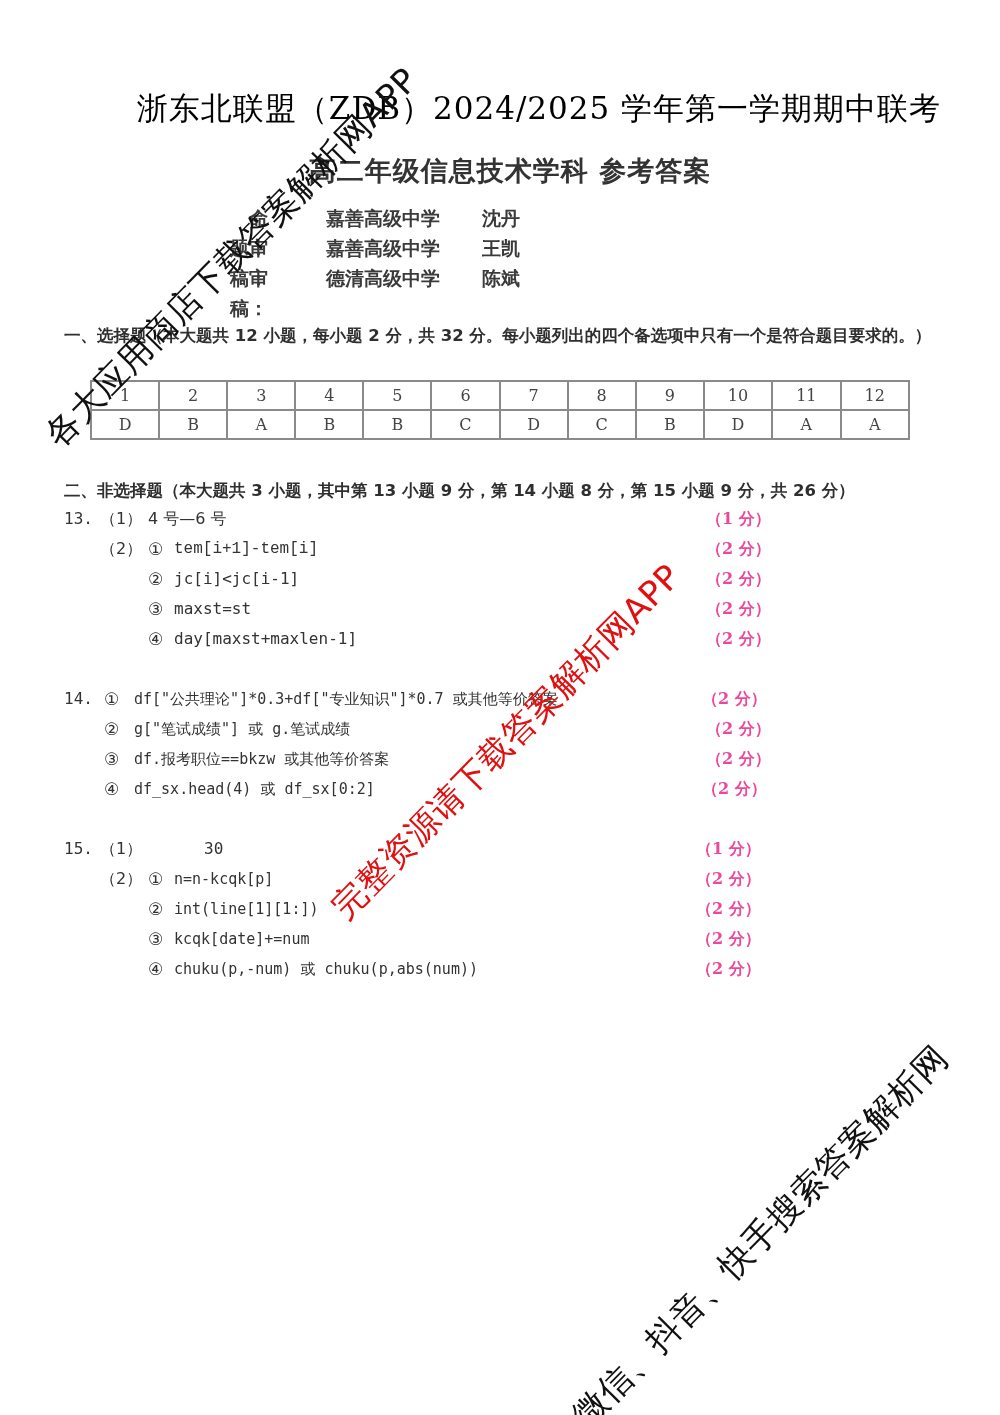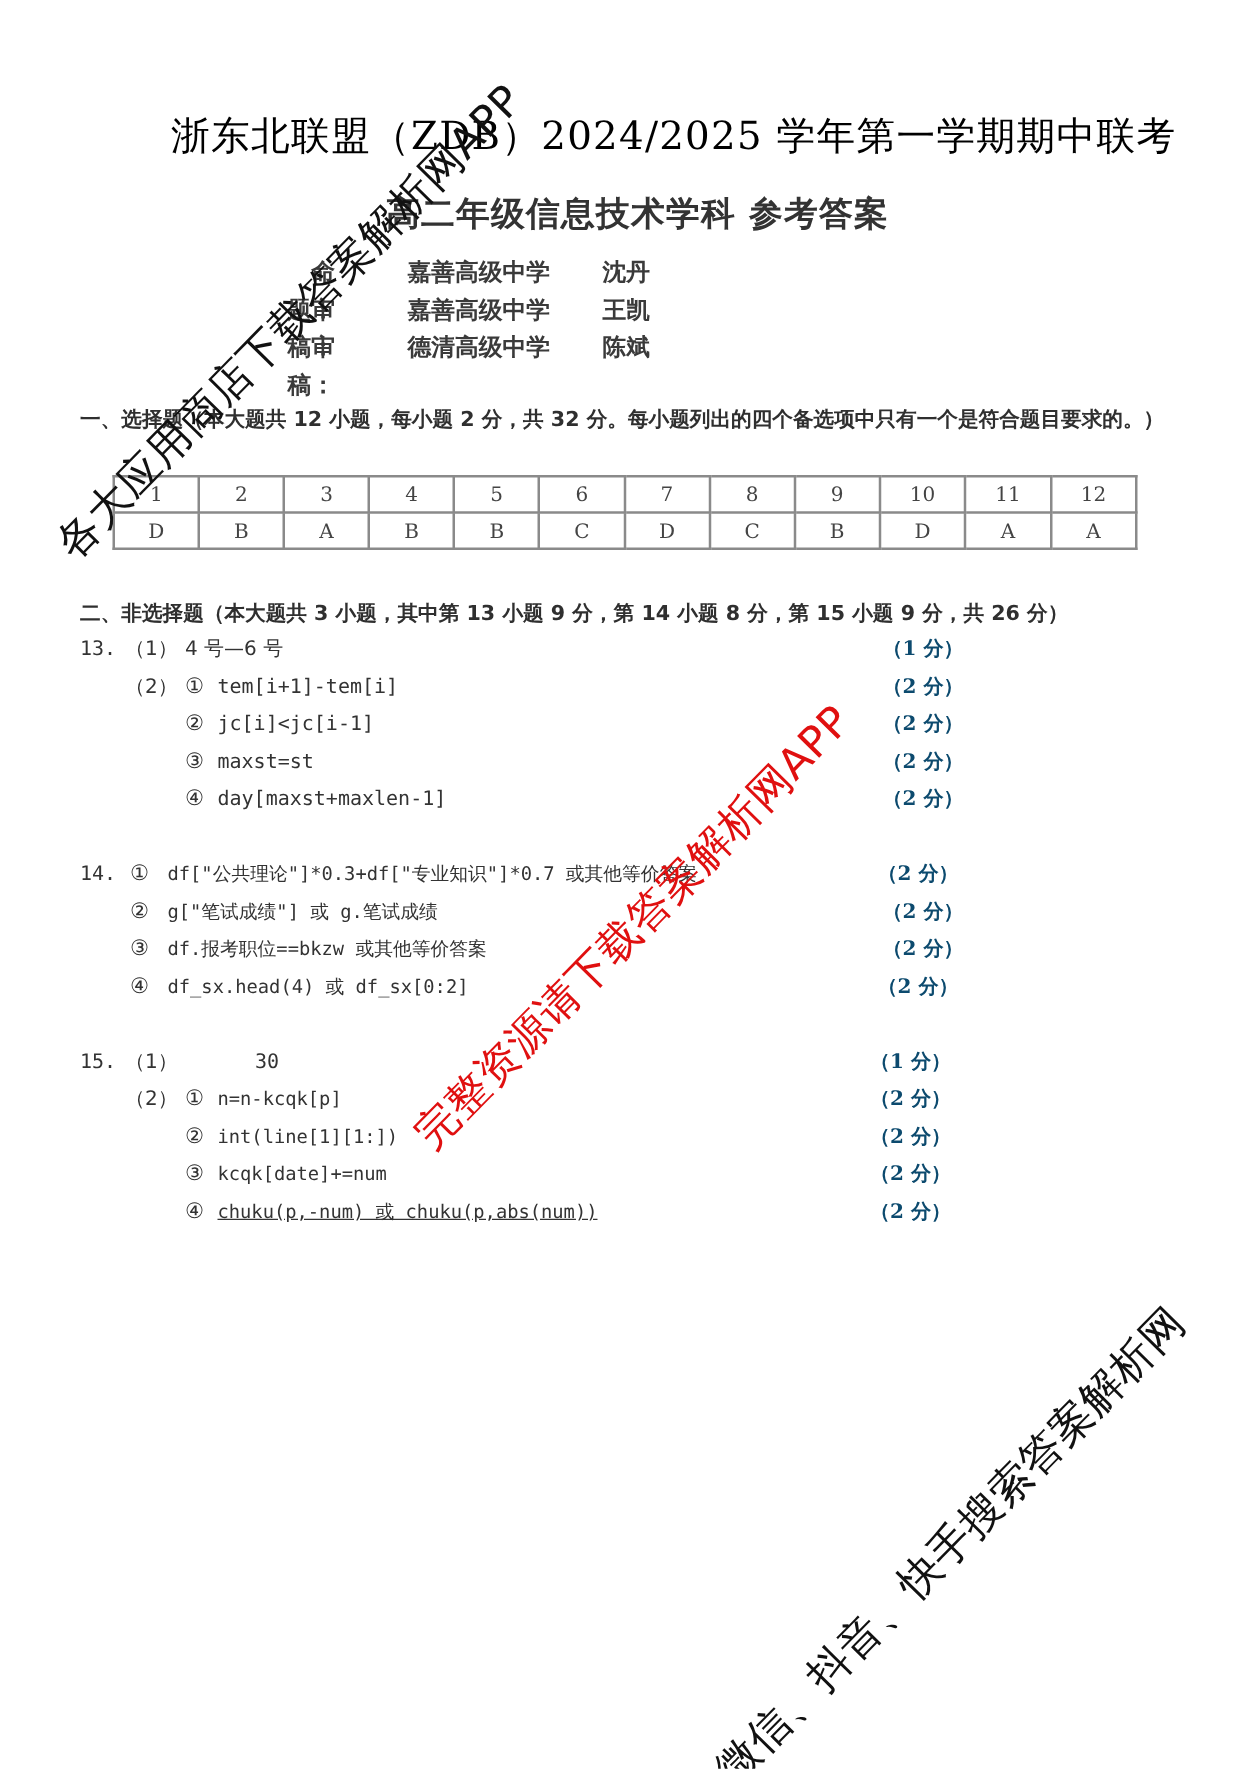--- a/index.html
+++ b/index.html
@@ -41,21 +41,21 @@
       border: 2px solid #8a8a8a; height: 27px; text-align: center; padding: 0; width: 68px;
     }
 
     .qa { position: absolute; font-size: 16px; color: #333; line-height: 30px; font-family: "DejaVu Sans Mono", monospace; }
     .qa-row { position: absolute; white-space: nowrap; height: 30px; }
     .qnum { position: absolute; left: 0; }
     .sub { position: absolute; }
     .circ { position: absolute; font-family: "DejaVu Sans", sans-serif; font-size: 17px; }
     .ans { position: absolute; }
     .zh { font-family: "DejaVu Sans", sans-serif; }
-    .score { position: absolute; font-family: "DejaVu Serif", serif; font-size: 16px; color: #0c4a6e; font-weight: bold; }
+    .score { position: absolute; font-family: "DejaVu Serif", serif; font-size: 16px; color: #ec4899; font-weight: bold; }
 
     .wm {
       position: absolute; white-space: nowrap; transform-origin: 0 0;
       font-family: "DejaVu Sans", sans-serif; font-weight: normal;
     }
     .wm-black { font-size: 34px; color: #111; left: 35px; top: 425px; transform: rotate(-45.5deg); letter-spacing: 0.5px; }
     .wm-red { font-size: 34px; color: #e01010; left: 322px; top: 897px; transform: rotate(-45.5deg); letter-spacing: 0.5px; }
     .wm-black2 { font-size: 34px; color: #111; left: 563px; top: 1405px; transform: rotate(-45.5deg); letter-spacing: 0.5px; }
   </style>
 </head>
@@ -124,21 +124,21 @@
   <div class="qa" style="left:64px; top:504px; width:880px; height:150px;">
     <div class="qa-row" style="top:0; left:0; width:880px;">
       <span class="qnum">13.</span>
       <span class="sub zh" style="left:36px;">（1）</span>
       <span class="ans zh" style="left:84px;">4 号—6 号</span>
       <span class="score" style="left:642px;">（1 分）</span>
     </div>
     <div class="qa-row" style="top:30px; left:0; width:880px;">
       <span class="sub zh" style="left:36px;">（2）</span>
       <span class="circ" style="left:84px;">①</span>
-      <span class="ans" style="left:110px;">tem[i+1]-tem[i]</span>
+      <span class="ans" style="left:110px;font-family:Liberation Mono, monospace;">tem[i+1]-tem[i]</span>
       <span class="score" style="left:642px;">（2 分）</span>
     </div>
     <div class="qa-row" style="top:60px; left:0; width:880px;">
       <span class="circ" style="left:84px;">②</span>
       <span class="ans" style="left:110px;">jc[i]&lt;jc[i-1]</span>
       <span class="score" style="left:642px;">（2 分）</span>
     </div>
     <div class="qa-row" style="top:90px; left:0; width:880px;">
       <span class="circ" style="left:84px;">③</span>
       <span class="ans" style="left:110px;">maxst=st</span>
@@ -193,21 +193,21 @@
       <span class="ans" style="left:110px; font-size:15px;">int(line[1][1:])</span>
       <span class="score" style="left:632px;">（2 分）</span>
     </div>
     <div class="qa-row" style="top:90px; left:0; width:880px;">
       <span class="circ" style="left:84px;">③</span>
       <span class="ans" style="left:110px; font-size:15px;">kcqk[date]+=num</span>
       <span class="score" style="left:632px;">（2 分）</span>
     </div>
     <div class="qa-row" style="top:120px; left:0; width:880px;">
       <span class="circ" style="left:84px;">④</span>
-      <span class="ans" style="left:110px; font-size:15px;text-decoration:underline;">chuku(p,-num)  或  chuku(p,abs(num))</span>
+      <span class="ans" style="left:110px; font-size:15px;">chuku(p,-num)  或  chuku(p,abs(num))</span>
       <span class="score" style="left:632px;">（2 分）</span>
     </div>
   </div>
 
   <div class="wm wm-black">各大应用商店下载答案解析网APP</div>
   <div class="wm wm-red">完整资源请下载答案解析网APP</div>
   <div class="wm wm-black2">微信、抖音、快手搜索答案解析网</div>
 </div>
 
 </body></html>

